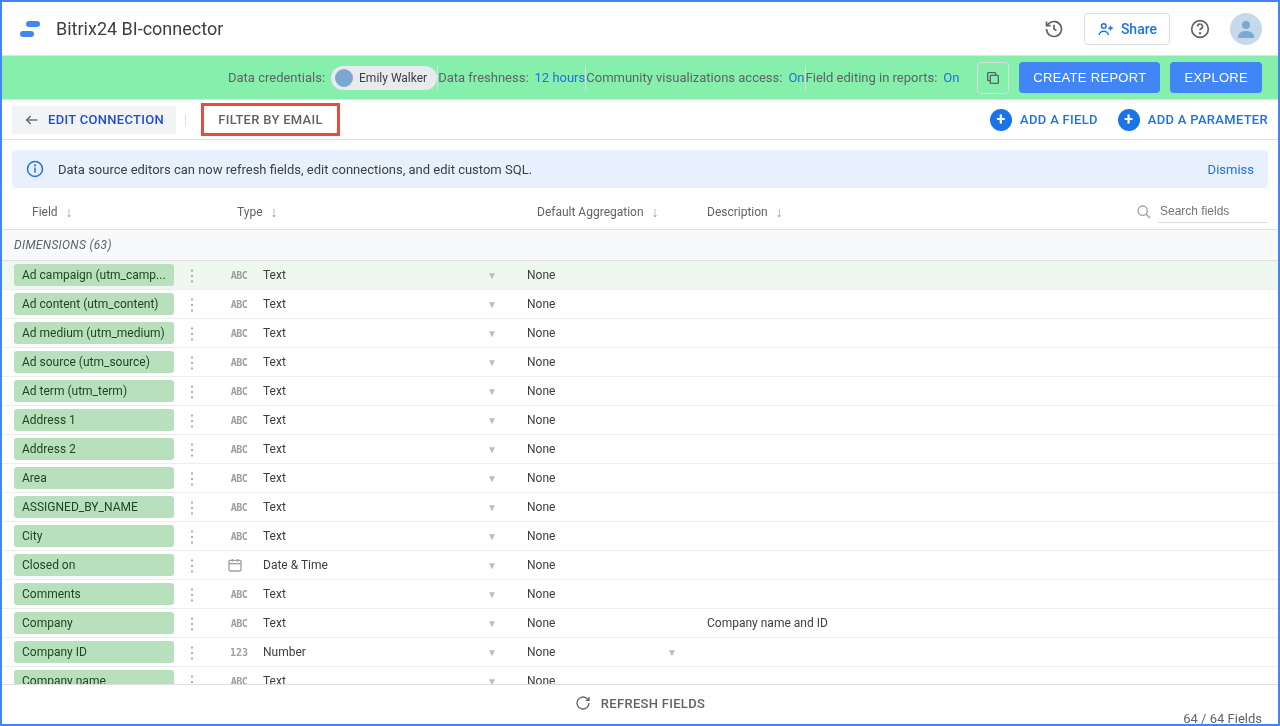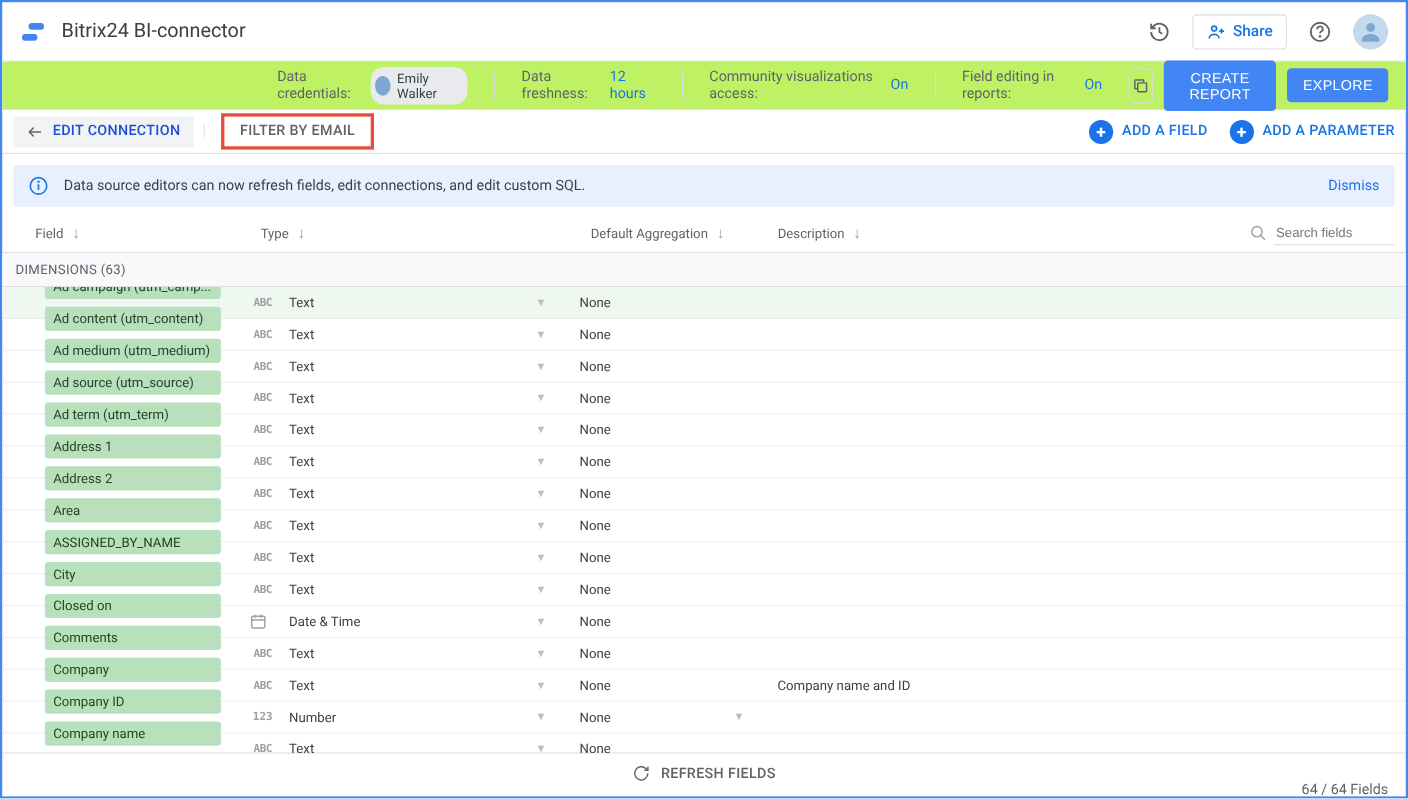--- a/index.html
+++ b/index.html
@@ -12,21 +12,21 @@
 .logo::before { content: ""; position: absolute; width: 14px; height: 6px; background: #4285f4; border-radius: 3px; top: 4px; left: 8px; }
 .logo::after { content: ""; position: absolute; width: 14px; height: 6px; background: #4285f4; border-radius: 3px; bottom: 4px; left: 2px; }
 .title { font-size: 18px; font-weight: 400; color: #3c4043; flex: 1; }
 .header-right { display: flex; align-items: center; gap: 12px; }
 .icon-btn { width: 36px; height: 36px; display: flex; align-items: center; justify-content: center; border-radius: 50%; cursor: pointer; color: #5f6368; }
 .share-btn { display: flex; align-items: center; gap: 6px; border: 1px solid #dadce0; border-radius: 4px; padding: 6px 12px; color: #1a73e8; font-weight: 500; cursor: pointer; font-size: 14px; }
 .avatar { width: 32px; height: 32px; border-radius: 50%; background: #c5d9ed; display: flex; align-items: center; justify-content: center; }
 .avatar svg { fill: #7ba7d1; }
 
 
-.subheader { display: flex; align-items: center; padding: 8px 16px; border-bottom: 1px solid #e0e0e0; background: #bef264; height: 44px; gap: 24px; font-size: 13px; }
+.subheader { display: flex; align-items: center; padding: 8px 16px; border-bottom: 1px solid #e0e0e0; background: #86efac; height: 44px; font-size: 13px; }
 .subheader .spacer-left { flex: 0 0 210px; }
 .sub-item { display: flex; align-items: center; gap: 6px; color: #5f6368; }
 .sub-item .blue { color: #1a73e8; }
 .pill { display: inline-flex; align-items: center; gap: 6px; background: #e8eaed; border-radius: 12px; padding: 3px 10px 3px 4px; font-size: 12px; color: #3c4043; }
 .pill-avatar { width: 18px; height: 18px; border-radius: 50%; background: #7ba7d1; display: inline-block; }
 .divider-v { width: 1px; height: 24px; background: #dadce0; }
 .sub-right { margin-left: auto; display: flex; align-items: center; gap: 10px; }
 .btn-primary { background: #4285f4; color: #fff; border: none; border-radius: 4px; padding: 8px 14px; font-weight: 500; font-size: 13px; cursor: pointer; letter-spacing: 0.3px; }
 .copy-icon { width: 32px; height: 32px; display: flex; align-items: center; justify-content: center; border: 1px solid #dadce0; border-radius: 4px; color: #5f6368; cursor: pointer; }
 
@@ -48,27 +48,27 @@
 .colhdr { display: flex; align-items: center; padding: 8px 10px; border-bottom: 1px solid #e0e0e0; font-size: 12px; color: #5f6368; height: 36px; }
 .col-field { width: 225px; padding-left: 20px; display: flex; align-items: center; gap: 8px; }
 .col-type { width: 300px; display: flex; align-items: center; gap: 8px; }
 .col-agg { width: 170px; display: flex; align-items: center; gap: 8px; justify-content: flex-start; }
 .col-desc { width: 260px; display: flex; align-items: center; gap: 8px; }
 .col-search { margin-left: auto; display: flex; align-items: center; gap: 6px; color: #9aa0a6; }
 .search-input { border: none; border-bottom: 1px solid #dadce0; font-size: 12px; padding: 4px 2px; width: 110px; outline: none; }
 .arrow { font-size: 14px; color: #9aa0a6; }
 
 
-.section-hdr { padding: 8px 12px; font-size: 12px; color: #5f6368; background: #f8f9fa; border-bottom: 1px solid #e0e0e0; letter-spacing: 0.3px; }
+.section-hdr { padding: 8px 12px; font-size: 12px; color: #5f6368; background: #f8f9fa; border-bottom: 1px solid #e0e0e0; letter-spacing: 0.3px; font-style: italic; }
 
 
 .rows { overflow-y: auto; flex: 1; }
 .row { display: flex; align-items: center; height: 29px; border-bottom: 1px solid #eee; font-size: 12px; }
 .row.hovered { background: #eef7f0; }
-.cell-field { width: 225px; padding-left: 12px; display: flex; align-items: center; gap: 10px; flex-direction: column; }
+.cell-field { width: 225px; padding-left: 12px; display: flex; align-items: center; gap: 10px; }
 .chip { background: #b8e0bc; color: #1e4620; padding: 4px 8px; border-radius: 3px; font-size: 12px; width: 160px; white-space: nowrap; overflow: hidden; text-overflow: ellipsis; }
 .kebab { color: #9aa0a6; cursor: pointer; font-size: 16px; width: 14px; text-align: center; }
 .cell-type { width: 300px; display: flex; align-items: center; gap: 12px; color: #3c4043; }
 .type-icon { font-family: monospace; font-size: 10px; font-weight: bold; color: #9aa0a6; width: 24px; text-align: center; letter-spacing: -0.5px; }
 .type-icon.num { letter-spacing: 0; }
 .type-icon.cal svg { fill: #9aa0a6; }
 .type-dd { margin-left: auto; margin-right: 30px; color: #bdbdbd; font-size: 10px; }
 .cell-agg { width: 170px; display: flex; align-items: center; color: #3c4043; }
 .agg-dd { margin-left: auto; margin-right: 20px; color: #bdbdbd; font-size: 10px; }
 .cell-desc { flex: 1; color: #3c4043; padding-left: 10px; }

